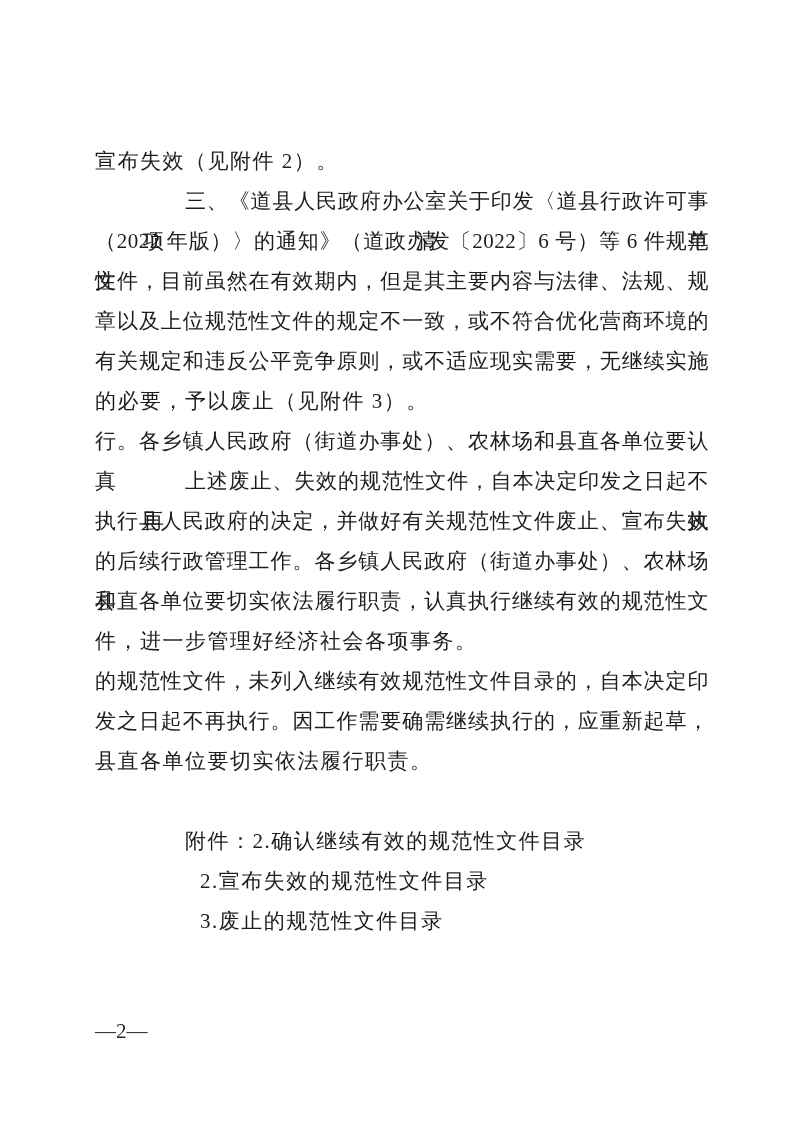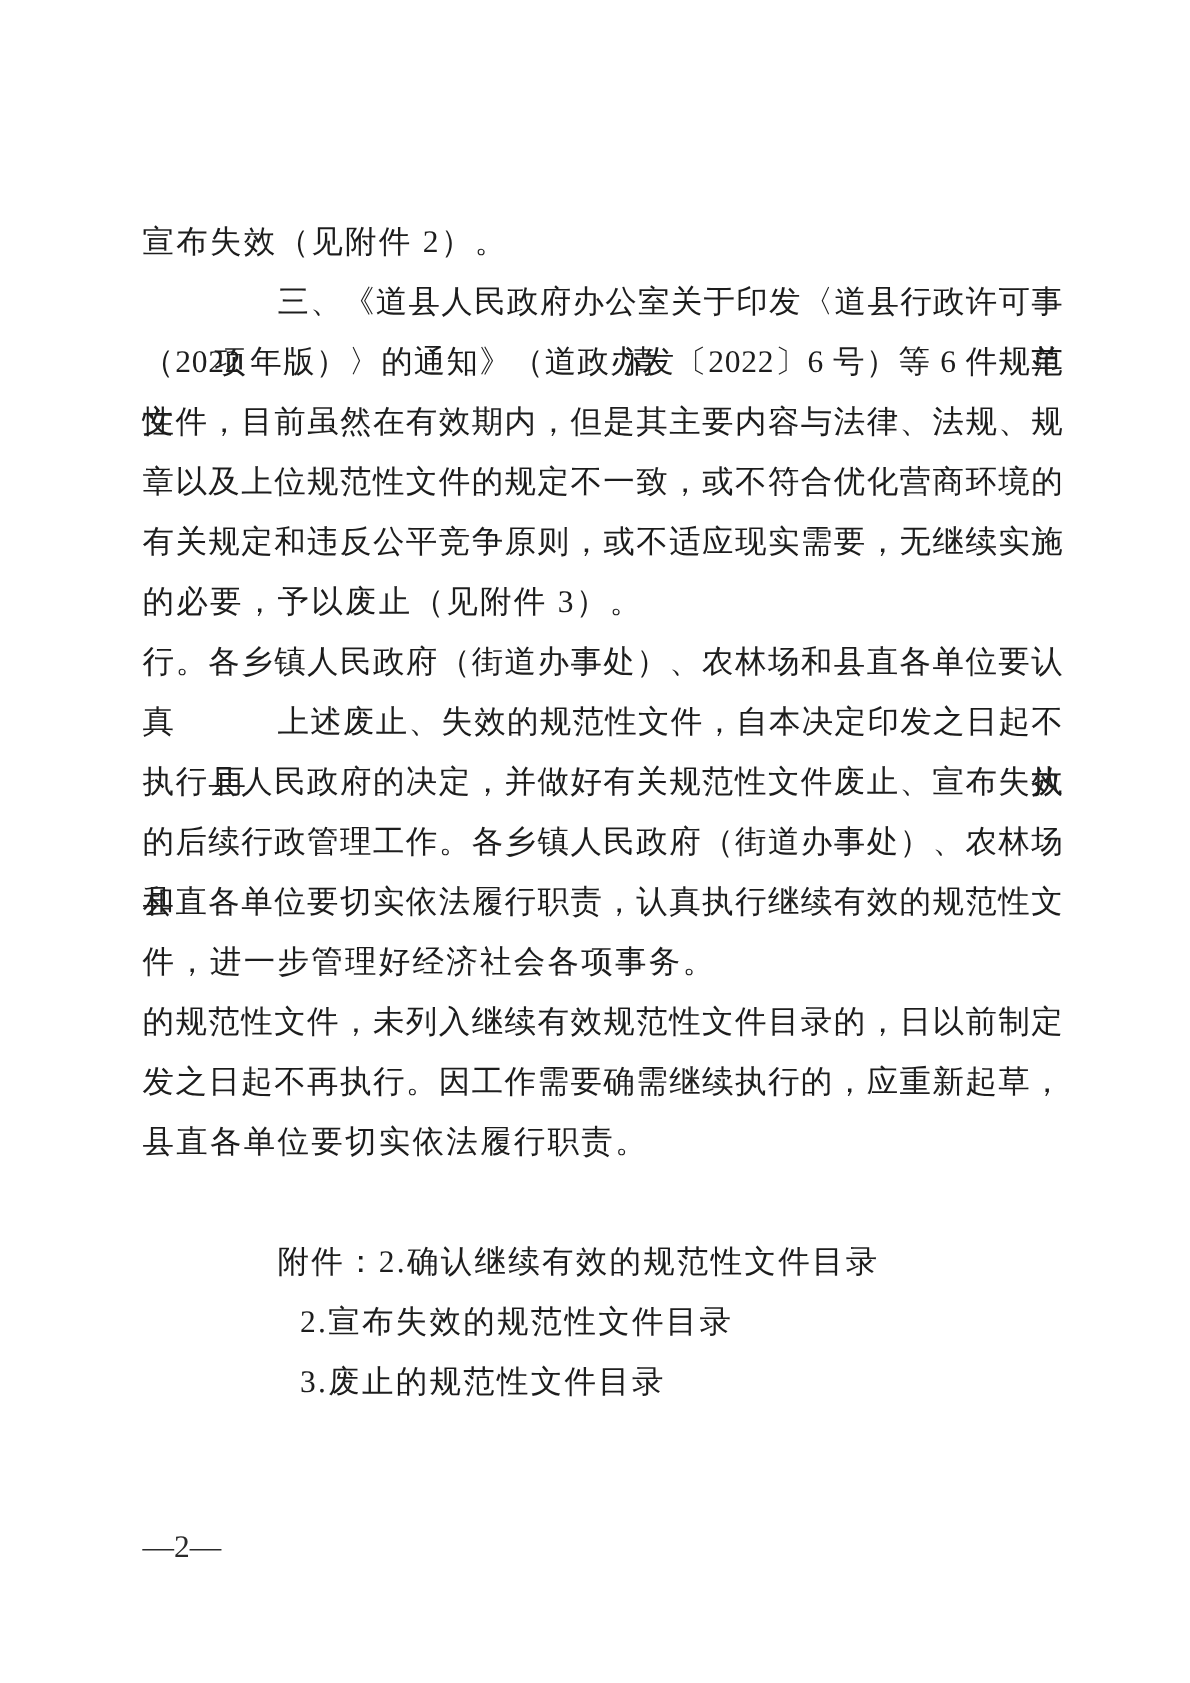--- a/index.html
+++ b/index.html
@@ -73,21 +73,21 @@
     <div class="para">
       <div class="ln j">行。各乡镇人民政府（街道办事处）、农林场和县直各单位要认真</div>
       <div class="ln indent2 j">上述废止、失效的规范性文件，自本决定印发之日起不再执</div>
       <div class="ln j">执行县人民政府的决定，并做好有关规范性文件废止、宣布失效</div>
       <div class="ln j">的后续行政管理工作。各乡镇人民政府（街道办事处）、农林场和</div>
       <div class="ln j">县直各单位要切实依法履行职责，认真执行继续有效的规范性文</div>
       <div class="ln">件，进一步管理好经济社会各项事务。</div>
     </div>
 
     <div class="para">
-      <div class="ln j">的规范性文件，未列入继续有效规范性文件目录的，日以前制定</div>
+      <div class="ln j">的规范性文件，未列入继续有效规范性文件目录的，自本决定印</div>
       <div class="ln j">发之日起不再执行。因工作需要确需继续执行的，应重新起草，</div>
       <div class="ln">县直各单位要切实依法履行职责。</div>
     </div>
 
     <div class="para gap">
       <div class="ln indent2">附件：2.确认继续有效的规范性文件目录</div>
       <div class="ln indent5">2.宣布失效的规范性文件目录</div>
       <div class="ln indent5">3.废止的规范性文件目录</div>
     </div>
 

